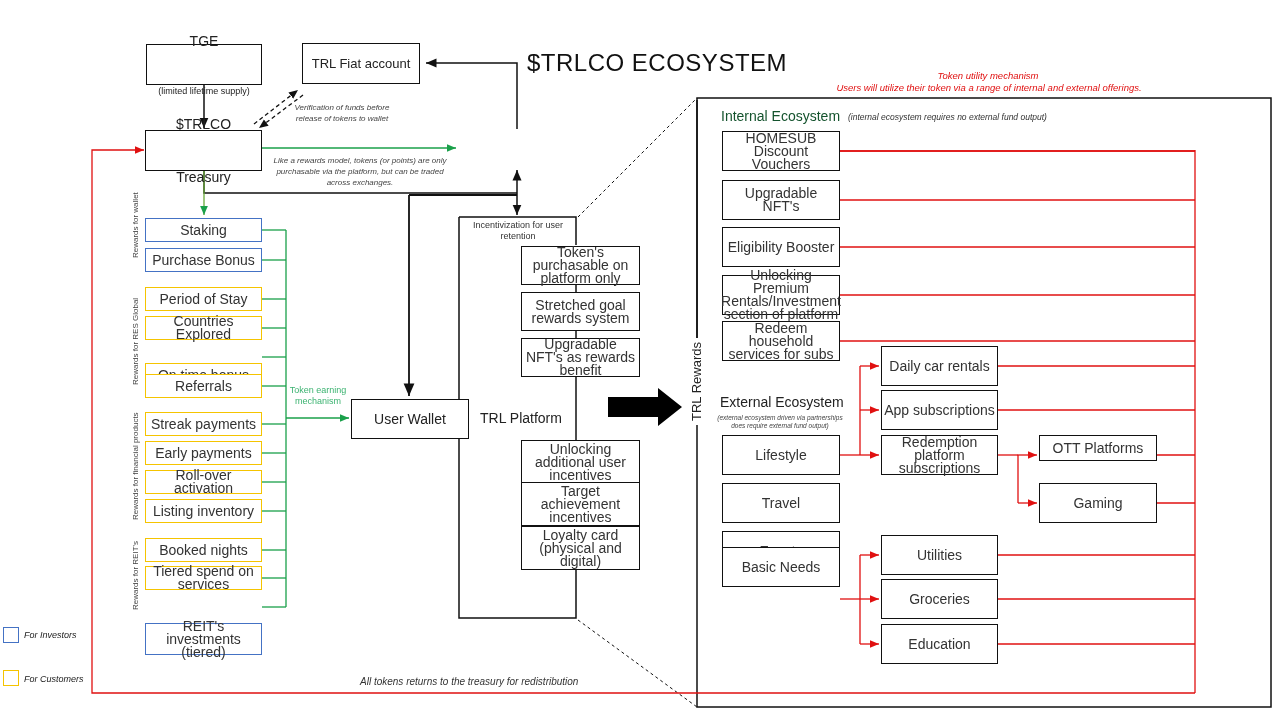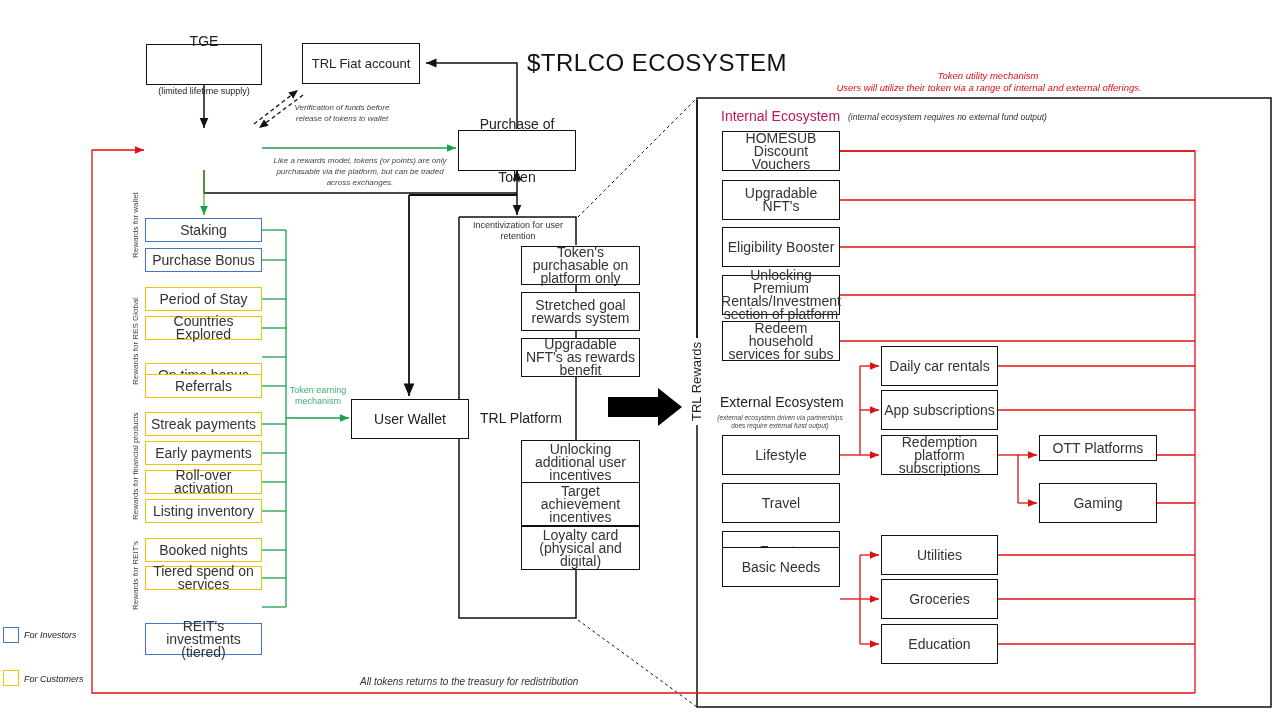--- a/index.html
+++ b/index.html
@@ -128,27 +128,27 @@
 
   <div class="box lg" style="left:146px; top:44px; width:116px; height:41px; flex-direction:column;">
     <span>TGE</span>
     <span class="sub">(limited lifetime supply)</span>
   </div>
 
   <div class="box lg" style="left:302px; top:43px; width:118px; height:41px; font-size:13px;">TRL Fiat account</div>
 
   <div class="note" style="left:286px; top:102px; width:112px;">Verification of funds before release of tokens to wallet</div>
 
+  <div class="box lg" style="left:145px; top:130px; width:117px; height:41px; flex-direction:column;">
+    <span>$TRLCO</span>
+    <span>Treasury</span>
+  </div>
 
   <div class="note" style="left:270px; top:155px; width:180px;">Like a rewards model, tokens (or points) are only purchasable via the platform, but can be traded across exchanges.</div>
 
-  <div class="box lg" style="left:458px; top:130px; width:118px; height:41px; flex-direction:column;">
-    <span>Purchase of</span>
-    <span>Token</span>
-  </div>
 
   <div id="rewards">
       <div class="vlbl" style="left: 131px; top: 258px; font-size: 8px;">Rewards for wallet</div>
       <div class="box blue" style="left: 145px; top: 218px; width: 117px; height: 24px;">Staking</div>
       <div class="box blue" style="left: 145px; top: 248px; width: 117px; height: 24px;">Purchase Bonus</div>
       <div class="vlbl" style="left: 131px; top: 385px; font-size: 8px;">Rewards for RES Global</div>
       <div class="box yellow" style="left: 145px; top: 287px; width: 117px; height: 24px;">Period of Stay</div>
       <div class="box yellow" style="left: 145px; top: 316px; width: 117px; height: 24px;">Countries Explored</div>
       <div class="box yellow" style="left: 145px; top: 363px; width: 117px; height: 24px;">On time bonus</div>
       <div class="box yellow" style="left: 145px; top: 374px; width: 117px; height: 24px;">Referrals</div>
@@ -180,21 +180,21 @@
       <div class="box " style="left: 521px; top: 440px; width: 119px; height: 44px;">Unlocking additional user incentives</div>
       <div class="box " style="left: 521px; top: 482px; width: 119px; height: 44px;">Target achievement incentives</div>
       <div class="box " style="left: 521px; top: 526px; width: 119px; height: 44px;">Loyalty card (physical and digital)</div>
     </div>
 
   <div class="lbl red" style="left:888px; top:70px; width:200px; text-align:center; font-style:italic; font-size:9.5px;">Token utility mechanism</div>
   <div class="lbl red" style="left:784px; top:82px; width:410px; text-align:center; font-style:italic; font-size:9.5px;">Users will utilize their token via a range of internal and external offerings.</div>
 
   <div class="vlbl" style="left:689px; top:425px; font-size:13px; color:#222; background:#fff; padding:0 4px;">TRL Rewards</div>
 
-  <div class="lbl" style="left:721px; top:108px; font-size:14px; color:#be185d;">Internal Ecosystem</div>
+  <div class="lbl" style="left:721px; top:108px; font-size:14px; color:#14532d;">Internal Ecosystem</div>
   <div class="lbl" style="left:848px; top:112px; font-size:8.5px; font-style:italic; color:#333;">(internal ecosystem requires no external fund output)</div>
 
   <div class="lbl" style="left:720px; top:394px; font-size:14px; color:#222;">External Ecosystem</div>
   <div class="note" style="left:715px; top:414px; width:130px; font-size:6.5px; line-height:8px;">(external ecosystem driven via partnerships does require external fund output)</div>
 
   <div id="utility-boxes">
       <div class="box " style="left: 722px; top: 131px; width: 118px; height: 40px;">HOMESUB Discount Vouchers</div>
       <div class="box " style="left: 722px; top: 180px; width: 118px; height: 40px;">Upgradable NFT's</div>
       <div class="box " style="left: 722px; top: 227px; width: 118px; height: 40px;">Eligibility Booster</div>
       <div class="box " style="left: 722px; top: 275px; width: 118px; height: 40px;">Unlocking Premium Rentals/Investment section of platform</div>

